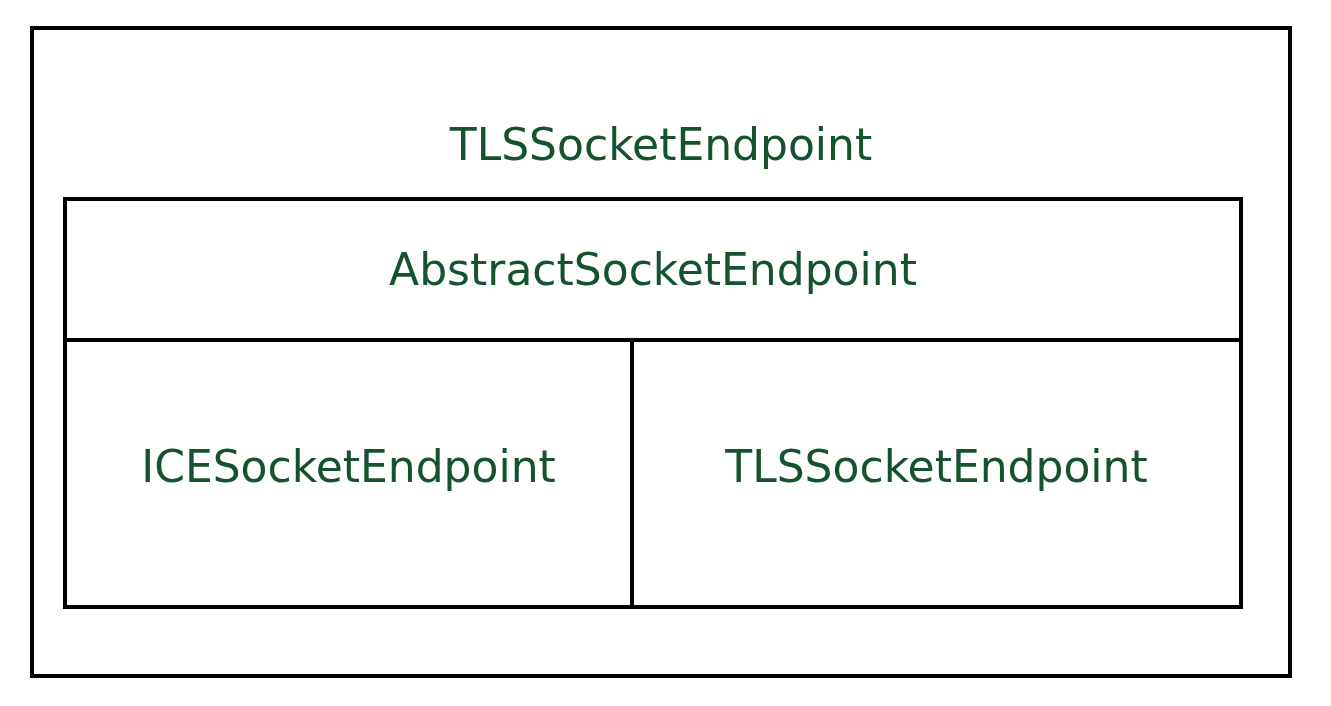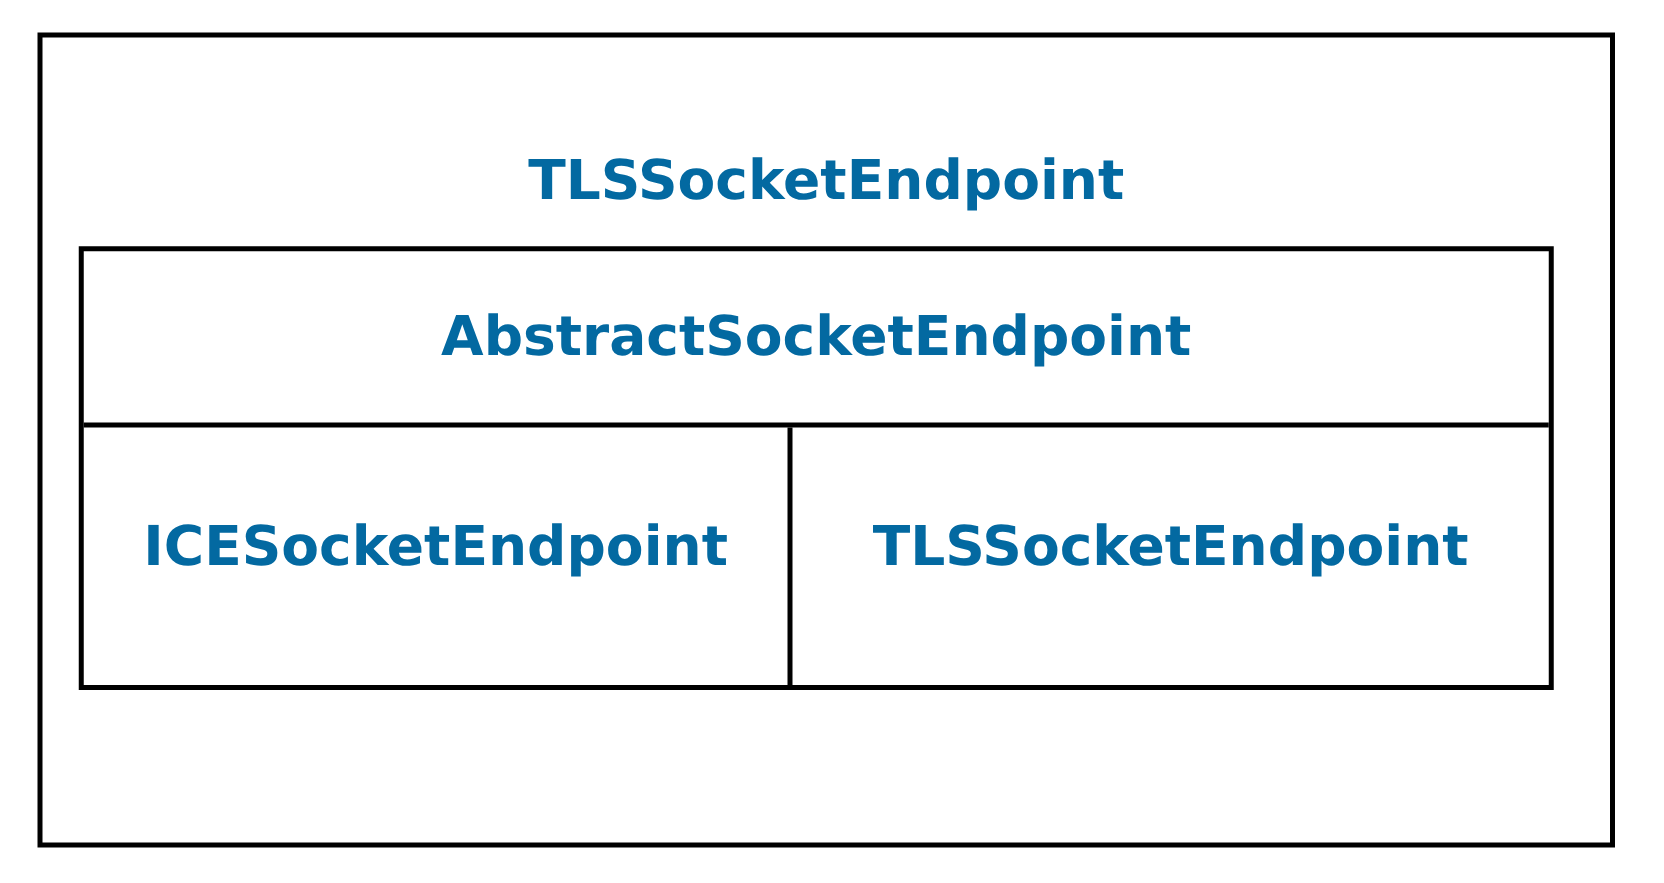--- a/index.html
+++ b/index.html
@@ -5,24 +5,23 @@
   html, body {
     margin: 0;
     padding: 0;
     background: #ffffff;
   }
   .canvas {
     position: relative;
     width: 1331px;
     height: 706px;
     background: #ffffff;
-    color: #0369a1;
+    color: #14532d;
     font-family: "DejaVu Sans", sans-serif;
     overflow: hidden;
-    font-weight: bold;
   }
   .outer-box {
     position: absolute;
     left: 30px;
     top: 26px;
     width: 1262px;
     height: 652px;
     border: 4px solid #000000;
     box-sizing: border-box;
     background: #ffffff;
@@ -34,21 +33,21 @@
     width: 100%;
     text-align: center;
     font-size: 44px;
     white-space: nowrap;
   }
   .middle-box {
     position: absolute;
     left: 29px;
     top: 167px;
     width: 1180px;
-    height: 355px;
+    height: 412px;
     border: 4px solid #000000;
     box-sizing: border-box;
     background: #ffffff;
   }
   .middle-label {
     height: 137px;
     display: flex;
     align-items: center;
     justify-content: center;
     font-size: 44px;

